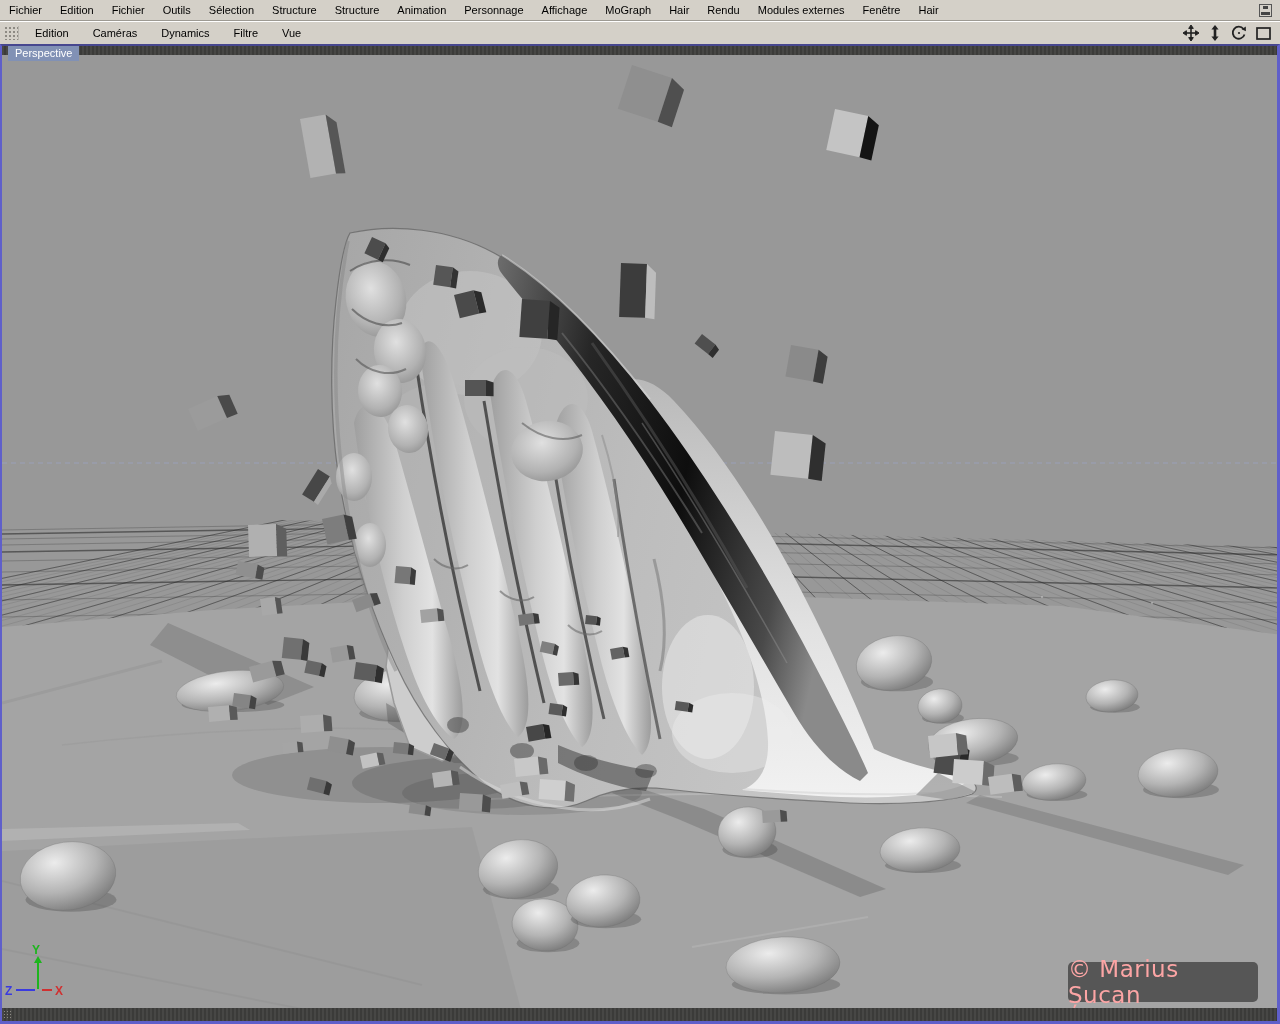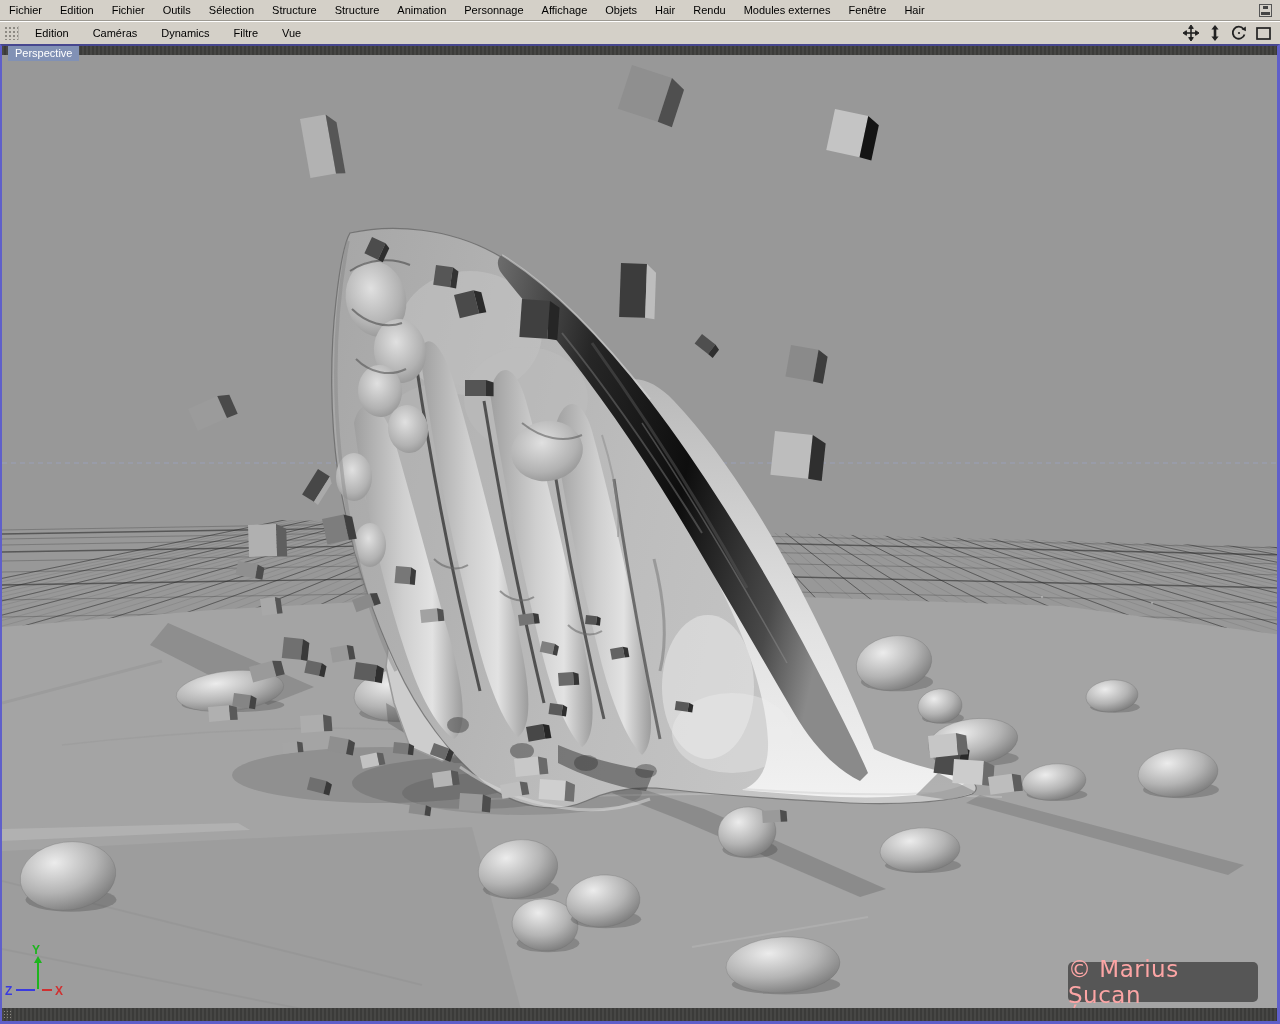--- a/index.html
+++ b/index.html
@@ -64,21 +64,21 @@
       <span class="menu-item">Fichier</span>
       <span class="menu-item">Edition</span>
       <span class="menu-item">Fichier</span>
       <span class="menu-item">Outils</span>
       <span class="menu-item">Sélection</span>
       <span class="menu-item">Structure</span>
       <span class="menu-item">Structure</span>
       <span class="menu-item">Animation</span>
       <span class="menu-item">Personnage</span>
       <span class="menu-item">Affichage</span>
-      <span class="menu-item">Objets</span>
+      <span class="menu-item">MoGraph</span>
       <span class="menu-item">Hair</span>
       <span class="menu-item">Rendu</span>
       <span class="menu-item">Modules externes</span>
       <span class="menu-item">Fenêtre</span>
       <span class="menu-item">Hair</span>
     </span>
   <span class="spacer"></span>
   <span class="mb-icon">
     <svg width="13" height="13" viewBox="0 0 13 13">
       <rect x="0.5" y="0.5" width="12" height="12" fill="#d4d0c8" stroke="#555"></rect>

